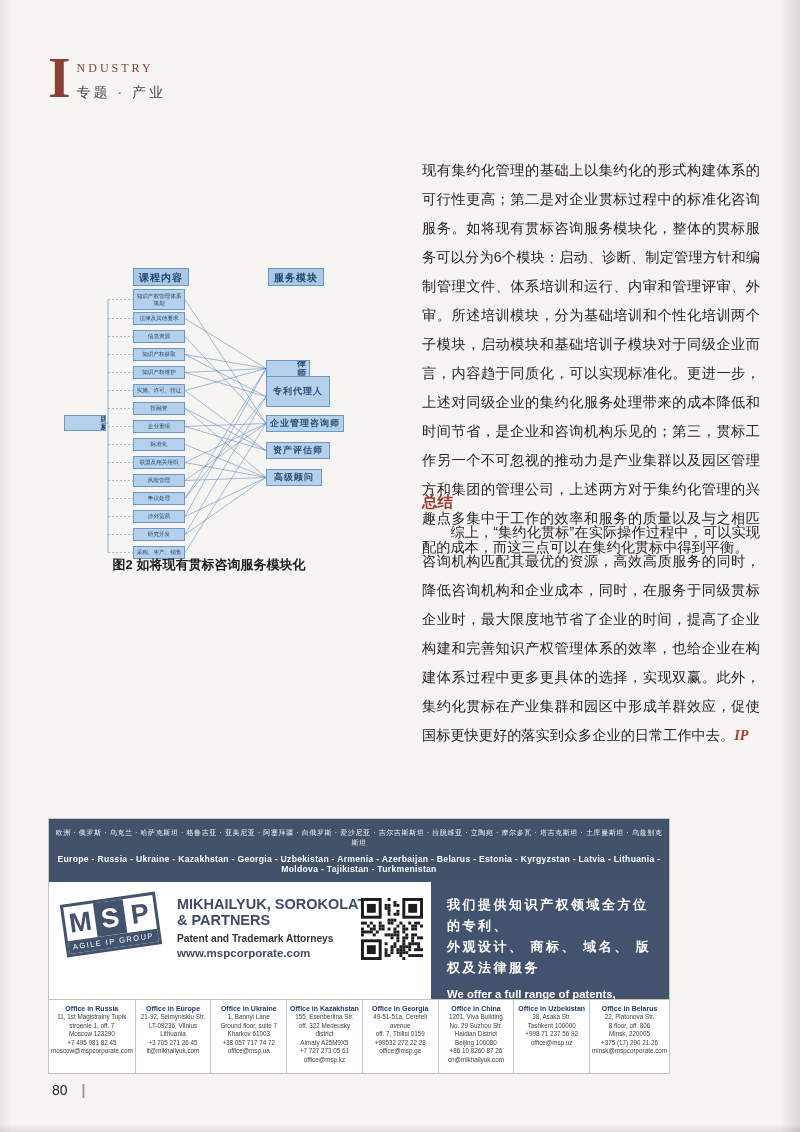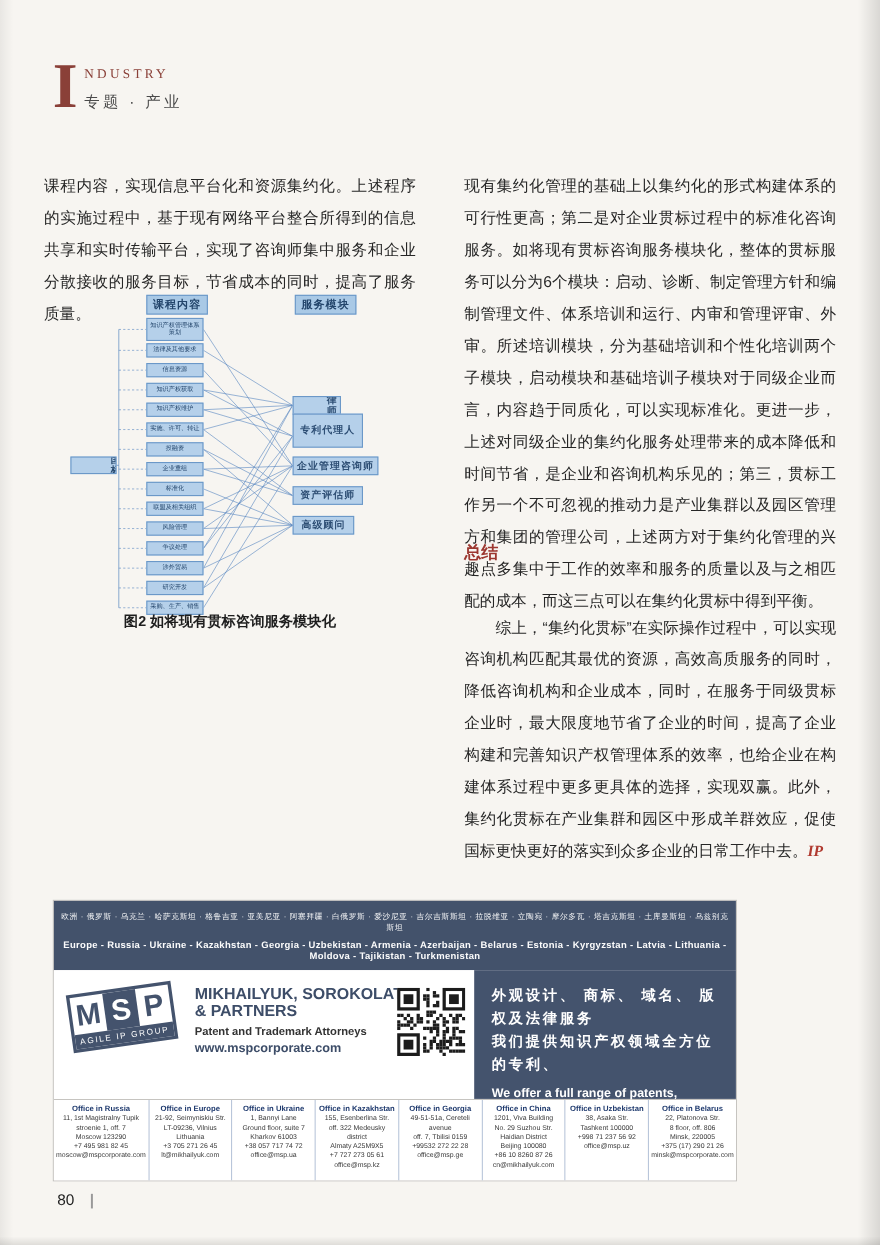--- a/index.html
+++ b/index.html
@@ -16,21 +16,21 @@
   .mast{position:absolute;left:48px;top:52px;display:flex;align-items:flex-start;}
   .mast .initial{font-family:"Liberation Serif",serif;font-size:58px;line-height:52px;
     color:#8a4038;font-weight:bold;}
   .mast .rest{margin-left:6px;margin-top:6px;}
   .mast .word{font-family:"Liberation Serif",serif;font-size:12px;letter-spacing:3px;color:#8a4038;}
   .mast .subtitle{margin-top:8px;font-size:14px;letter-spacing:3px;color:#4a4a4a;}
 
   
   .para{position:absolute;width:338px;font-size:14.2px;line-height:29px;color:#262626;
     text-align:justify;text-justify:inter-ideograph;}
-  .indent{text-indent:2em;margin-top:39px;}
+  .indent{text-indent:2em;}
   .summary-title{position:absolute;left:422px;top:492px;font-size:15.5px;font-weight:bold;color:#9c3730;}
   .end-mark{color:#b03a30;font-family:"Liberation Serif",serif;font-weight:bold;font-style:italic;}
 
   
   .figure{position:absolute;left:58px;top:263px;width:322px;height:302px;}
   .figure svg{position:absolute;left:0;top:0;}
   .dbox{position:absolute;box-sizing:border-box;background:#b5d0ea;border:1px solid #6b98c8;
     color:#23456b;display:flex;align-items:center;justify-content:center;text-align:center;
     line-height:1.1;overflow:hidden;}
   .dbox.header{background:#a9c9e6;font-size:10px;font-weight:bold;letter-spacing:1px;}
@@ -82,21 +82,20 @@
 <div class="page">
 
   <div class="mast">
     <span class="initial">I</span>
     <span class="rest">
       <span class="word">NDUSTRY</span>
       <div class="subtitle">专题 · 产业</div>
     </span>
   </div>
 
-  <div class="para" style="left:40px;top:156px;">课程内容，实现信息平台化和资源集约化。上述程序的实施过程中，基于现有网络平台整合所得到的信息共享和实时传输平台，实现了咨询师集中服务和企业分散接收的服务目标，节省成本的同时，提高了服务质量。</div>
 
   <div class="figure" id="figure">
       <svg width="322" height="302" viewBox="0 0 322 302">
         <line x1="50" y1="36.5" x2="50" y2="289.5" stroke="rgba(80,130,190,0.75)" stroke-width="0.8"></line>
         <line x1="40" y1="160" x2="50" y2="160" stroke="rgba(80,130,190,0.75)" stroke-width="0.8"></line>
         <line x1="50" y1="36.5" x2="75" y2="36.5" stroke="rgba(80,130,190,0.75)" stroke-width="0.7" stroke-dasharray="2,2"></line>
         <line x1="50" y1="55.5" x2="75" y2="55.5" stroke="rgba(80,130,190,0.75)" stroke-width="0.7" stroke-dasharray="2,2"></line>
         <line x1="50" y1="73.5" x2="75" y2="73.5" stroke="rgba(80,130,190,0.75)" stroke-width="0.7" stroke-dasharray="2,2"></line>
         <line x1="50" y1="91.5" x2="75" y2="91.5" stroke="rgba(80,130,190,0.75)" stroke-width="0.7" stroke-dasharray="2,2"></line>
         <line x1="50" y1="109.5" x2="75" y2="109.5" stroke="rgba(80,130,190,0.75)" stroke-width="0.7" stroke-dasharray="2,2"></line>
@@ -311,22 +310,22 @@
             <rect x="2" y="2" width="3" height="3" fill="#1c1c1c"></rect>
             <rect x="14" y="0" width="7" height="7" fill="#1c1c1c"></rect>
             <rect x="15" y="1" width="5" height="5" fill="#fff"></rect>
             <rect x="16" y="2" width="3" height="3" fill="#1c1c1c"></rect>
             <rect x="0" y="14" width="7" height="7" fill="#1c1c1c"></rect>
             <rect x="1" y="15" width="5" height="5" fill="#fff"></rect>
             <rect x="2" y="16" width="3" height="3" fill="#1c1c1c"></rect>
           </svg>
       </div>
       <div class="ad-mid-right">
+        <div class="offer-cn">我们提供知识产权领域全方位的专利、</div>
         <div class="offer-cn">外观设计、 商标、 域名、 版权及法律服务</div>
-        <div class="offer-cn">我们提供知识产权领域全方位的专利、</div>
         <div class="offer-en">We offer a full range of patents, designs, trademarks, domain names, copyright procedures and legal services in the key areas of intellectual property.</div>
       </div>
     </div>
     <div class="offices" id="offices">
         <div class="office">
           <div class="o-title">Office in Russia</div>
           <div class="o-line">11, 1st Magistralny Tupik</div>
           <div class="o-line">stroenie 1, off. 7</div>
           <div class="o-line">Moscow 123290</div>
           <div class="o-line">+7 495 981 82 45</div>

